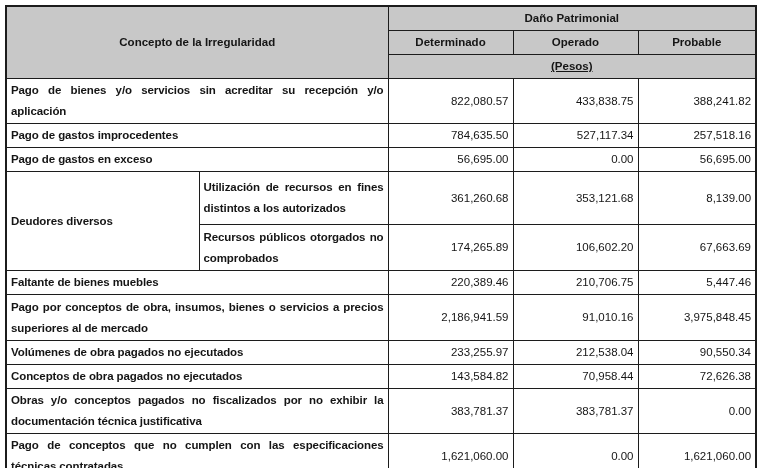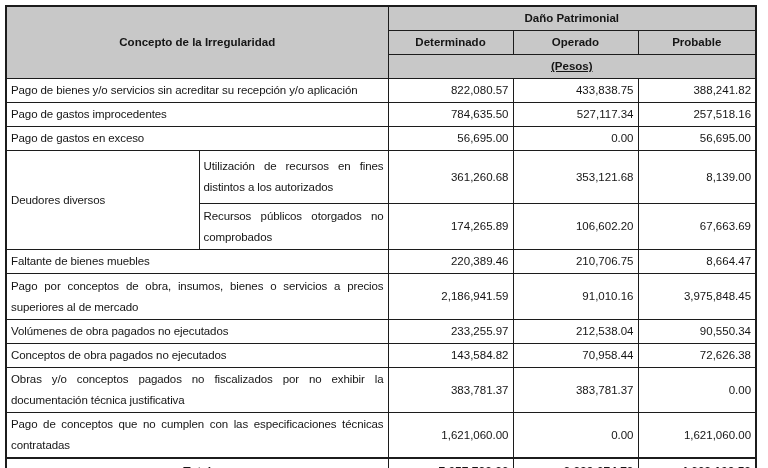--- a/index.html
+++ b/index.html
@@ -39,20 +39,21 @@
   .hd-group { height: 20px; }
   .hd-cols  { height: 21px; }
   .hd-unit  { height: 20px; border-bottom: 2px solid #1c1c1c; text-decoration: underline; }
   .concept-head { border-bottom: 2px solid #1c1c1c; }
   
   .concept {
     text-align: justify;
     padding-left: 3px;
     padding-right: 2px;
     letter-spacing: -0.1px;
+    font-weight: bold;
   }
   .num {
     text-align: right;
     padding-right: 5px;
     white-space: nowrap;
   }
   
   .r-s  { height: 23px; }
   .r-s2 { height: 22px; }
   .r-t1 { height: 53px; }
@@ -126,21 +127,21 @@
     <td class="concept">Recursos públicos otorgados no comprobados</td>
     <td class="num">174,265.89</td>
     <td class="num">106,602.20</td>
     <td class="num">67,663.69</td>
   </tr>
 
   <tr class="r-s2">
     <td class="concept" colspan="2">Faltante de bienes muebles</td>
     <td class="num">220,389.46</td>
     <td class="num">210,706.75</td>
-    <td class="num">8,664.47</td>
+    <td class="num">5,447.46</td>
   </tr>
 
   <tr class="r-t2">
     <td class="concept" colspan="2">Pago por conceptos de obra, insumos, bienes o servicios a precios superiores al de mercado</td>
     <td class="num">2,186,941.59</td>
     <td class="num">91,010.16</td>
     <td class="num">3,975,848.45</td>
   </tr>
 
   <tr class="r-s2">

